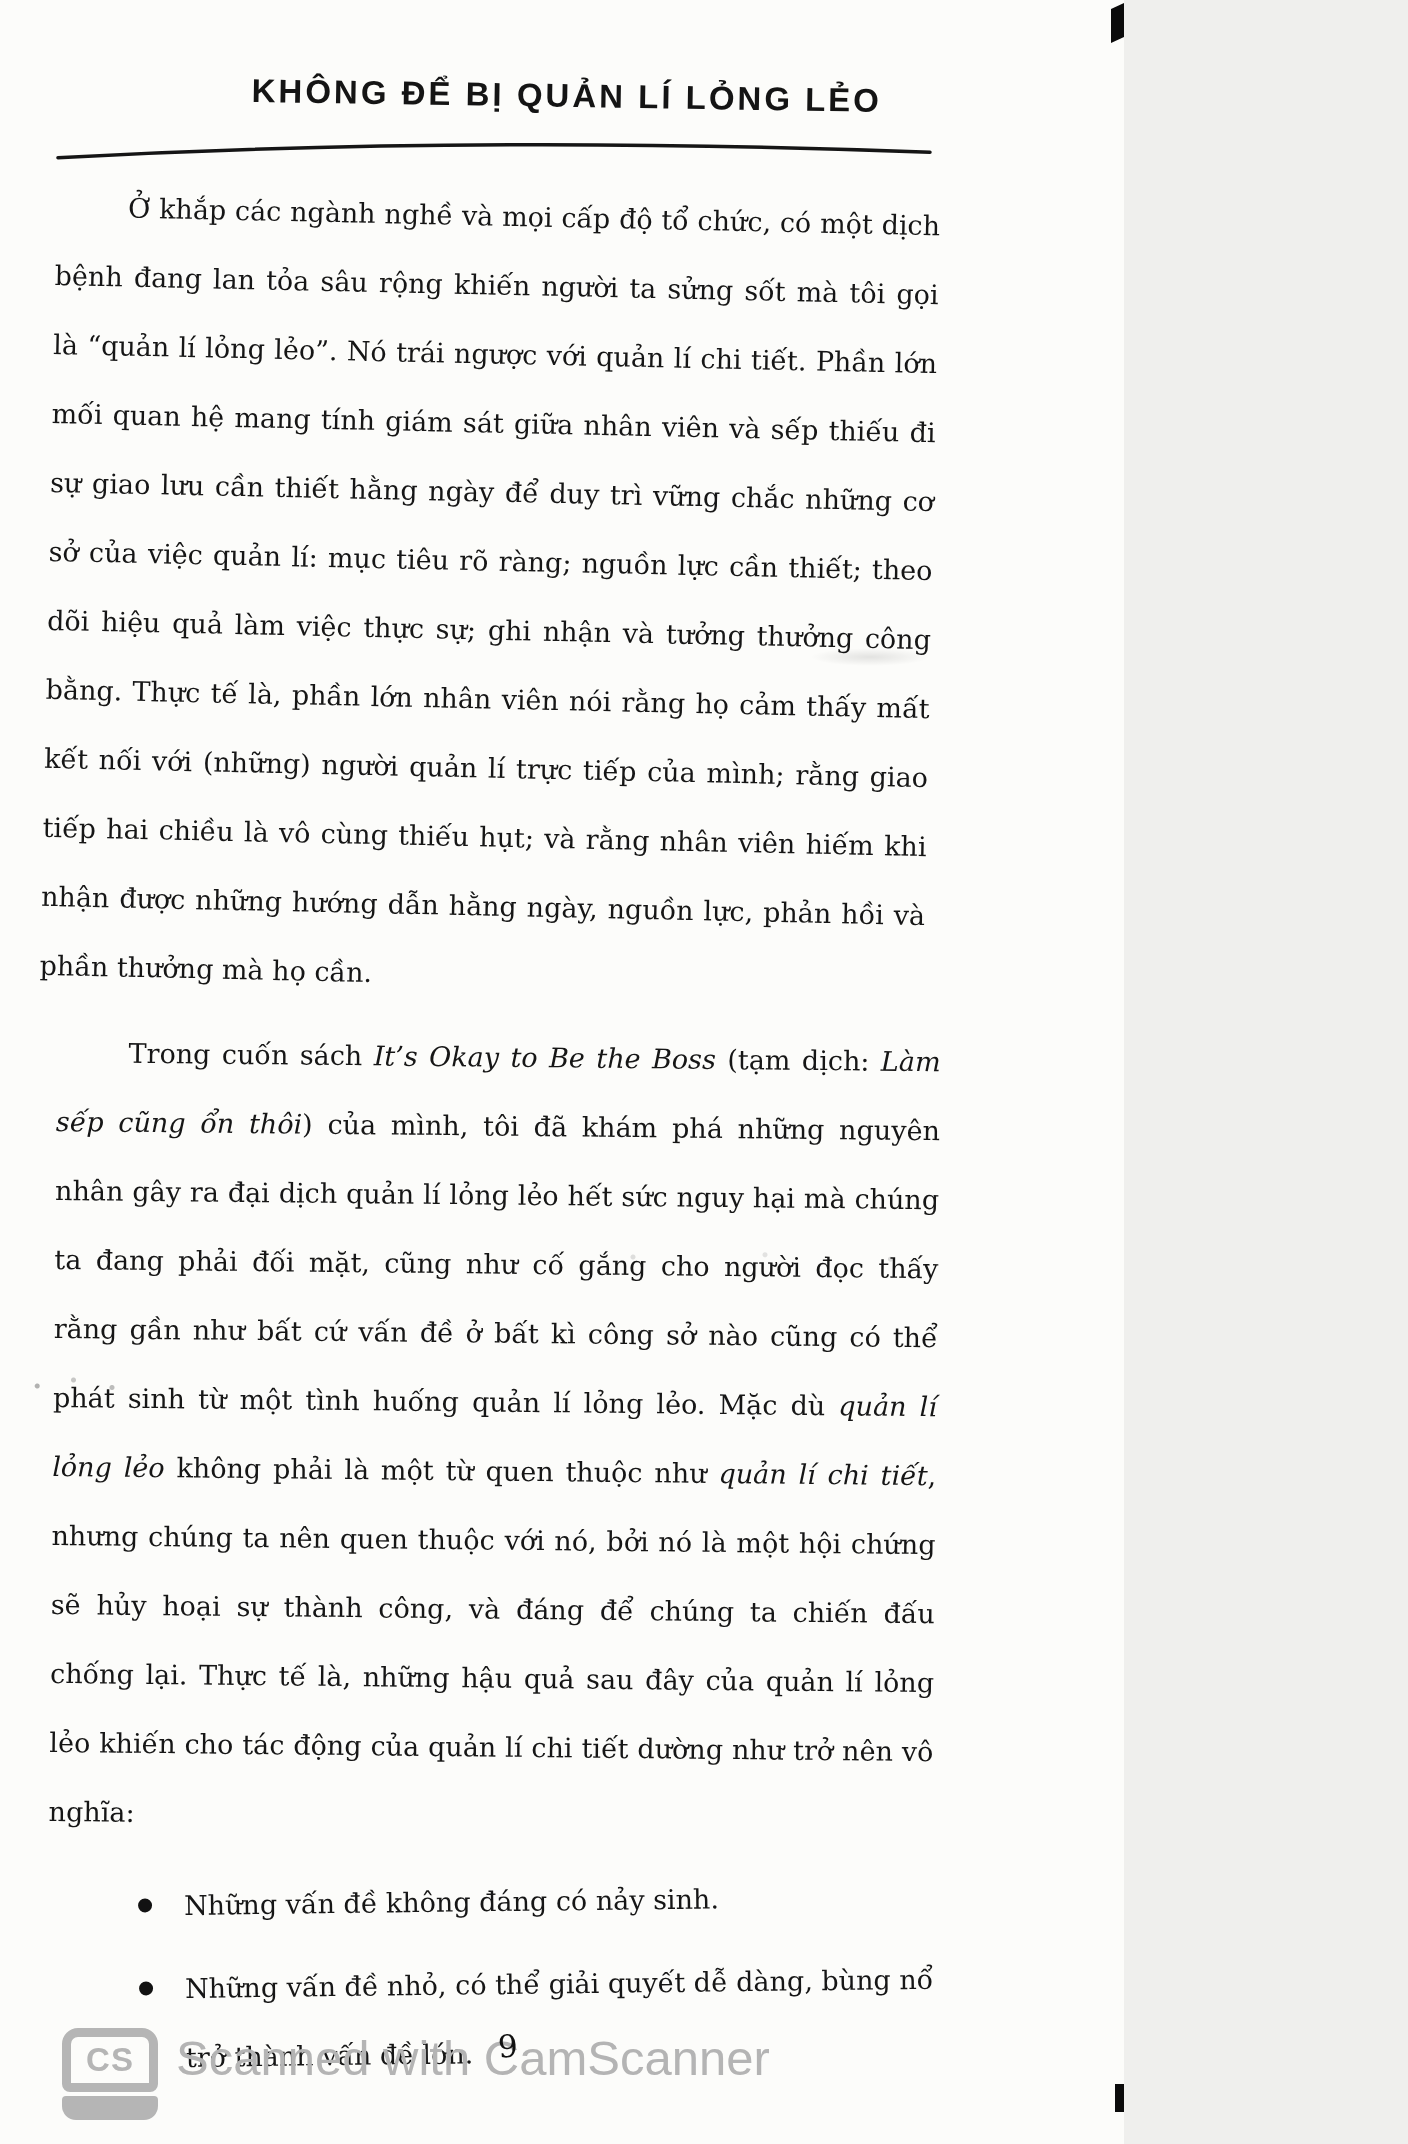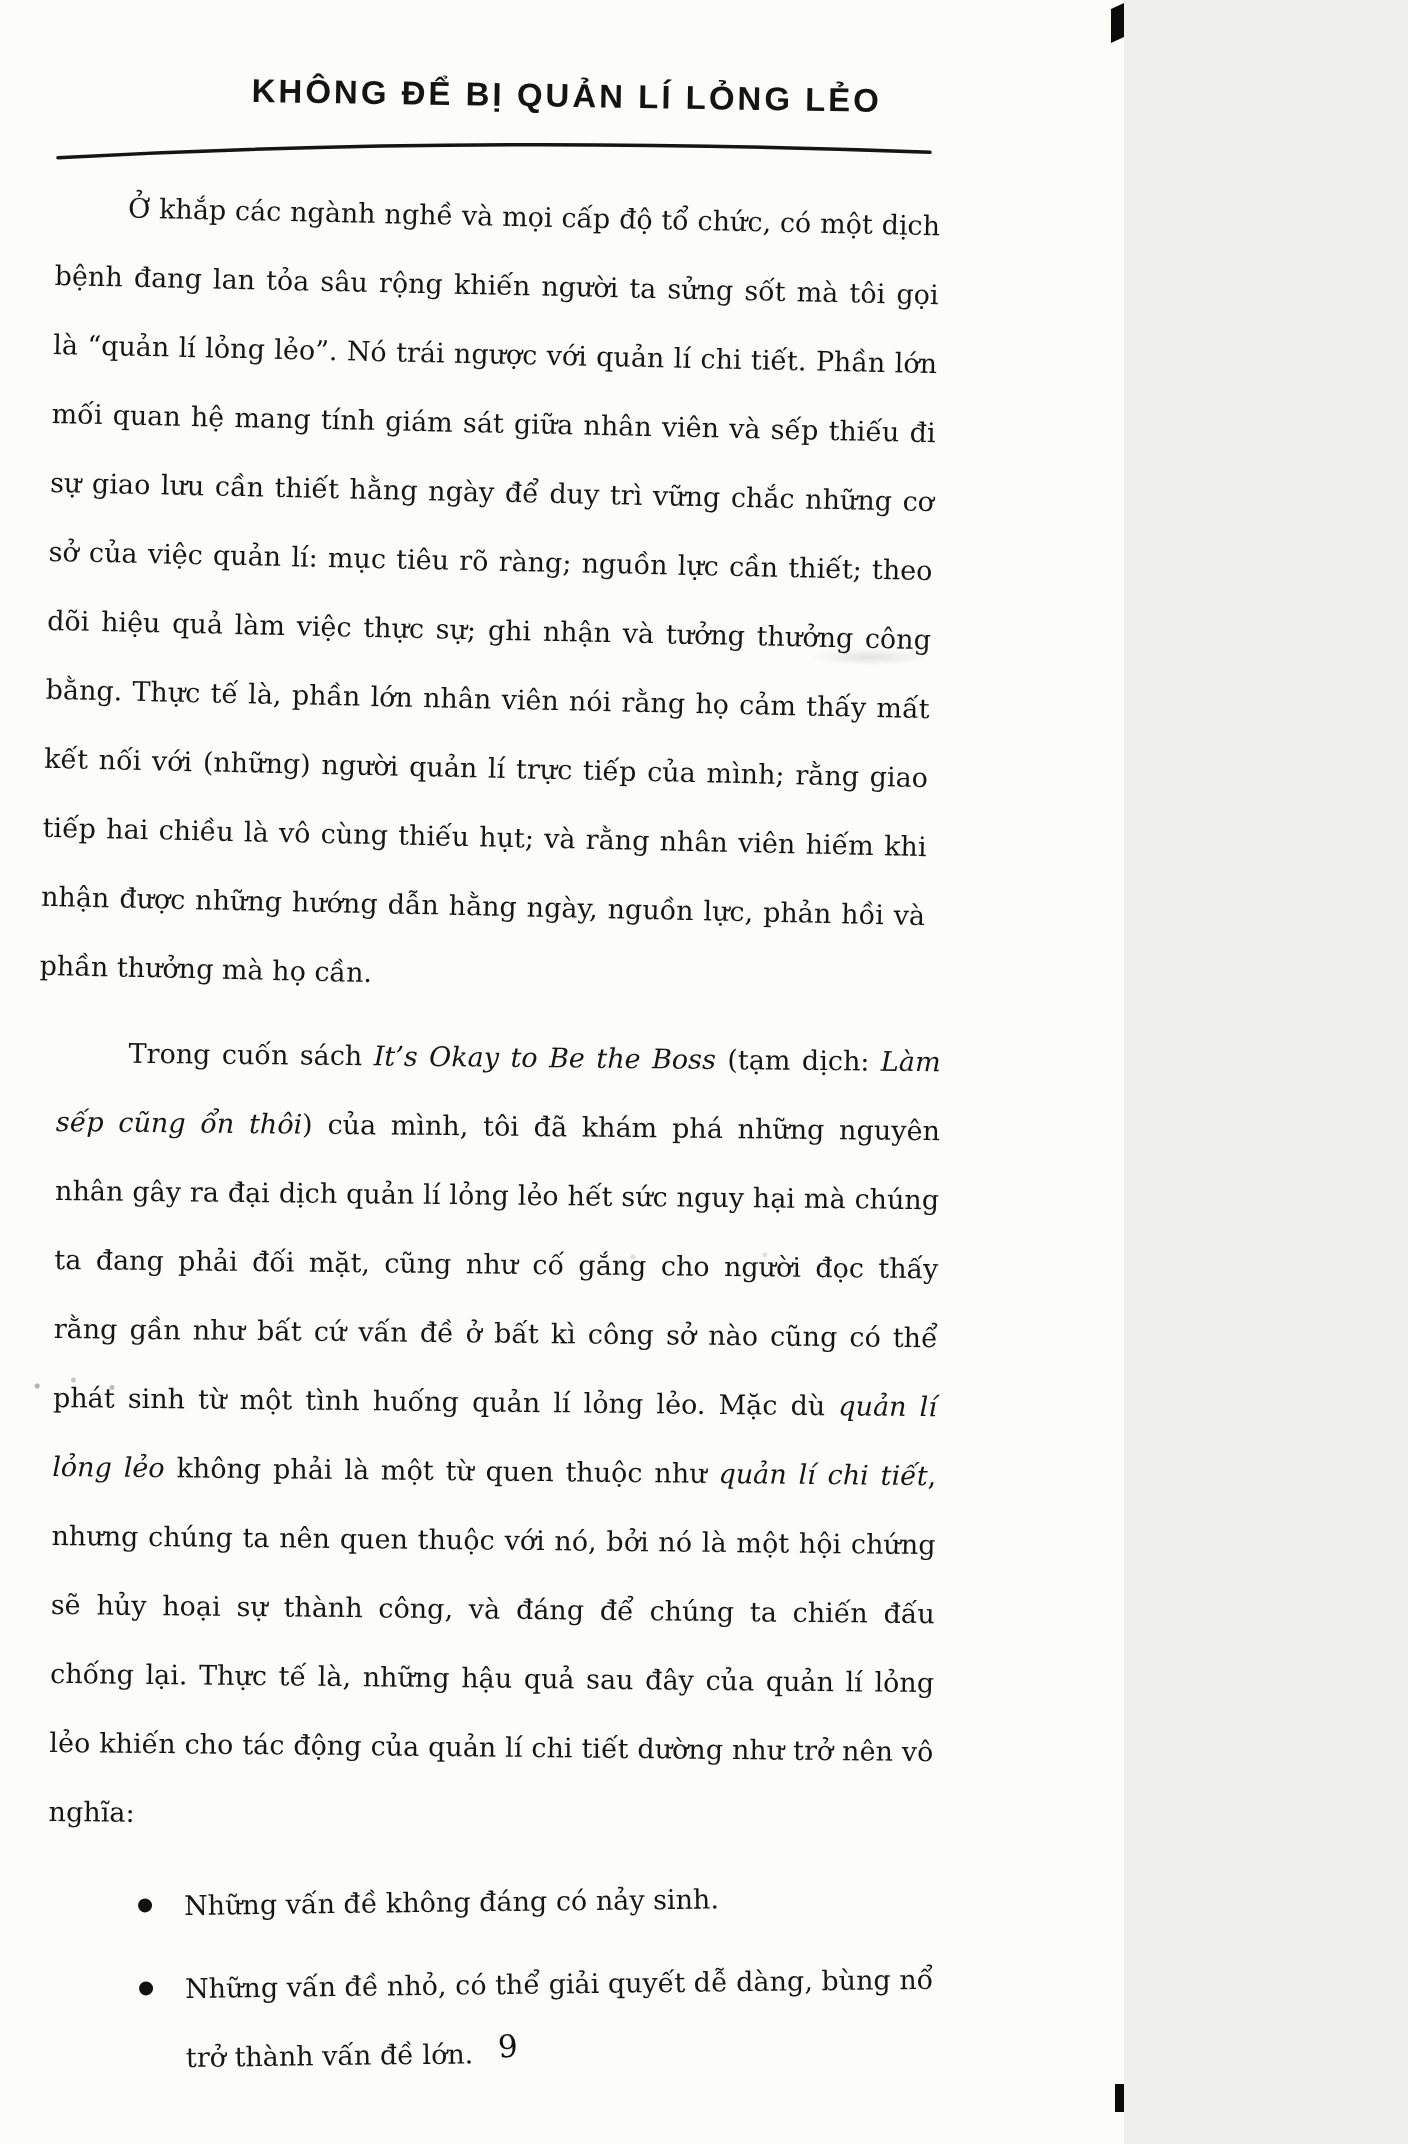--- a/index.html
+++ b/index.html
@@ -159,20 +159,27 @@
       </li>
       <li class="bullet">
         <span class="dot"></span>
         <span class="bullet-text">Những vấn đề nhỏ, có thể giải quyết dễ dàng, bùng nổ trở thành vấn đề lớn.</span>
       </li>
     </ul>
   </div>
 
   <div class="page-number">9</div>
 
+  <div class="watermark">
+    <div class="cs-badge">
+      <span class="cs-text">CS</span>
+      <div class="cs-base"></div>
+    </div>
+    <div class="wm-text">Scanned with CamScanner</div>
+  </div>
 
   <div class="edge-mark em-top"></div>
   <div class="edge-mark em-bottom"></div>
   <div class="noise n1"></div>
   <div class="noise n2"></div>
   <div class="noise n3"></div>
 
 </div>
 
 </body></html>

